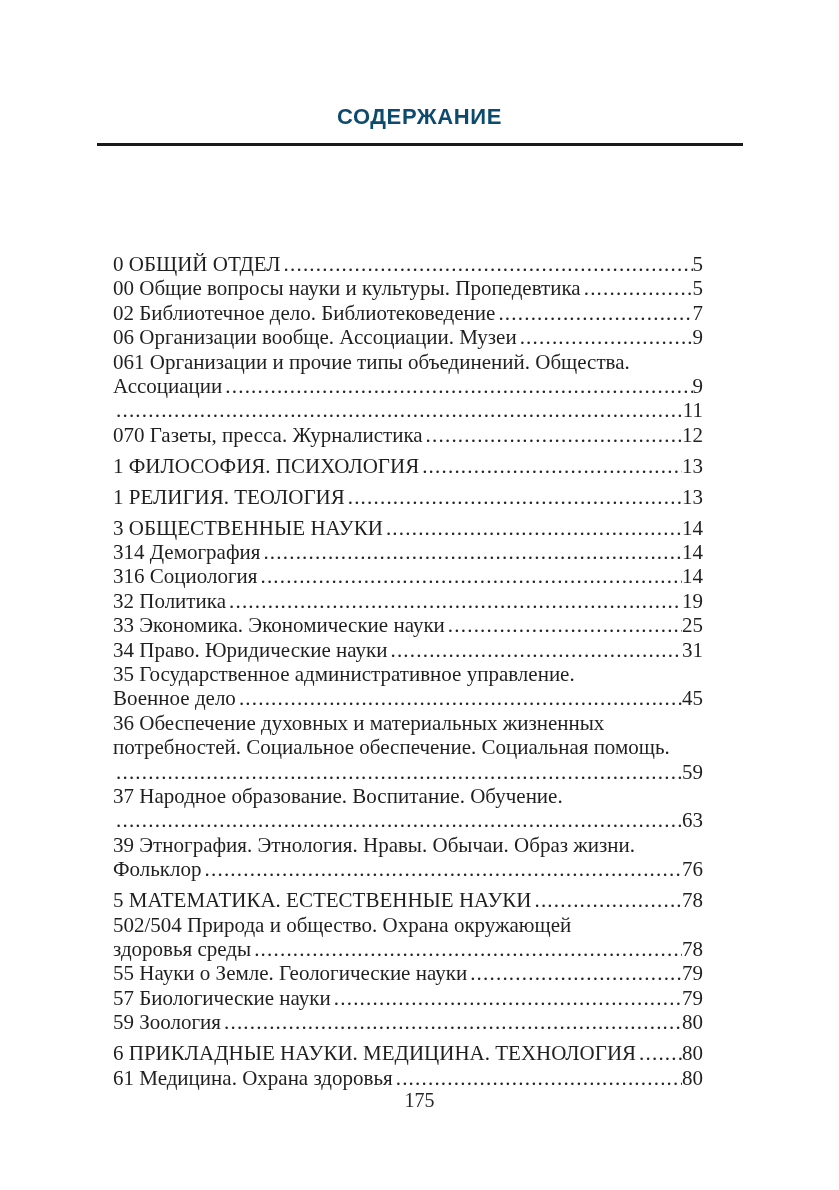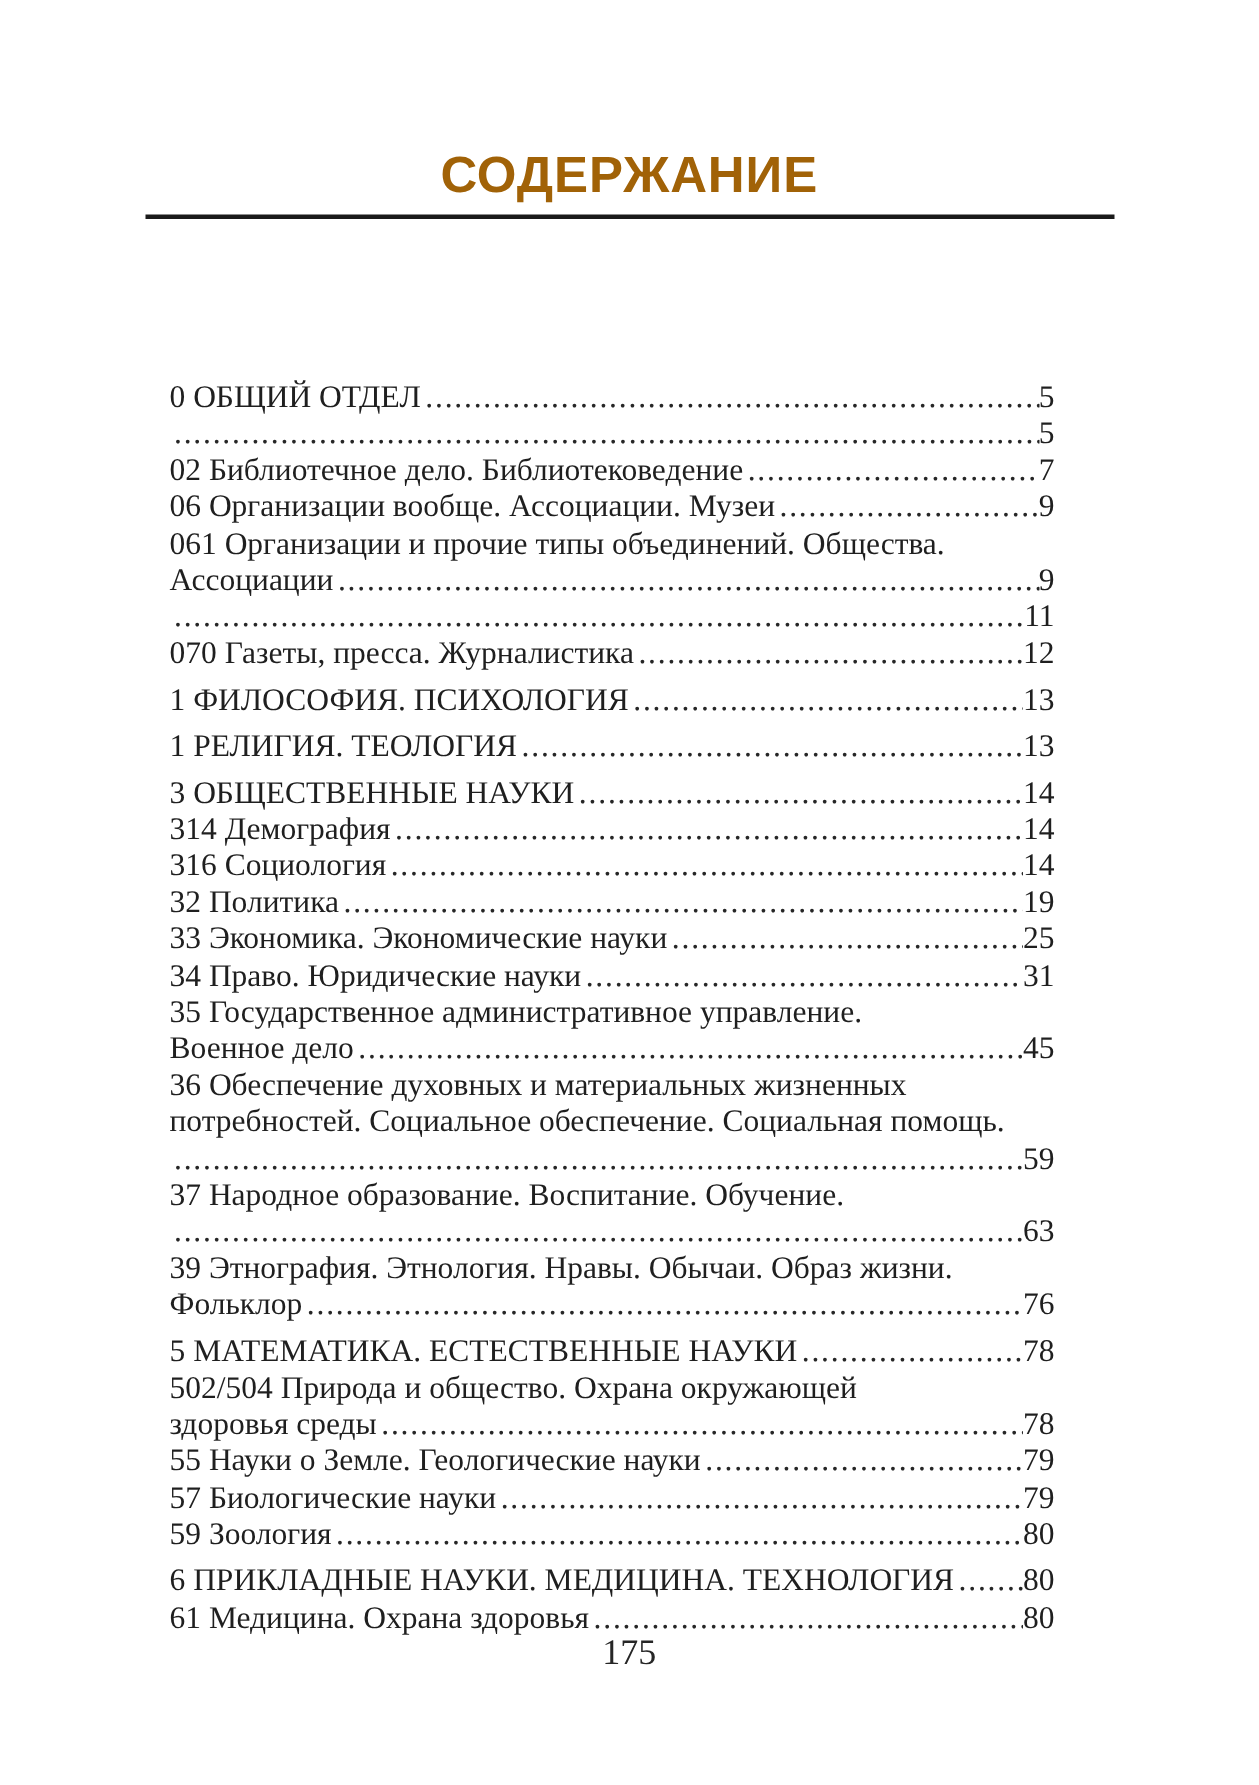--- a/index.html
+++ b/index.html
@@ -13,24 +13,24 @@
     position: relative;
     width: 839px; height: 1190px;
     background: #ffffff;
     overflow: hidden;
   }
   .header { padding-top: 104px; text-align: center; }
   .title {
     margin: 0;
     font-family: "Liberation Sans", "DejaVu Sans", sans-serif;
     font-weight: 700;
-    font-size: 34px;
+    font-size: 22px;
     line-height: 26px;
     letter-spacing: 0.6px;
-    color: #a16207;
+    color: #0c4a6e;
   }
   .rule {
     margin: 13px auto 0;
     width: 646px;
     height: 3px;
     background: #1a1a1a;
   }
   .toc {
     margin: 106px 136px 0 113px;
     font-size: 21px;
@@ -51,21 +51,21 @@
     letter-spacing: 1.2px;
     padding-left: 3px;
     color: #262626;
   }
   .pnum { flex: 0 0 auto; }
   .folio {
     position: absolute;
     top: 1089px;
     left: 0; width: 100%;
     text-align: center;
-    font-size: 24px;
+    font-size: 20px;
     color: #262626;
   }
 </style>
 </head>
 <body>
 
 <div class="page">
   <div class="header">
     <h1 class="title">СОДЕРЖАНИЕ</h1>
     <div class="rule"></div>
@@ -74,20 +74,21 @@
   <div class="toc" id="toc">
       <div class="entry section">
         <div class="line">
           <span class="txt">0 ОБЩИЙ ОТДЕЛ</span>
           <span class="leader">................................................................................................................................................................</span>
           <span class="pnum">5</span>
         </div>
       </div>
       <div class="entry">
         <div class="line">
+          <span class="txt">00 Общие вопросы науки и культуры. Пропедевтика</span>
           <span class="leader">................................................................................................................................................................</span>
           <span class="pnum">5</span>
         </div>
       </div>
       <div class="entry">
         <div class="line">
           <span class="txt">02 Библиотечное дело. Библиотековедение</span>
           <span class="leader">................................................................................................................................................................</span>
           <span class="pnum">7</span>
         </div>

